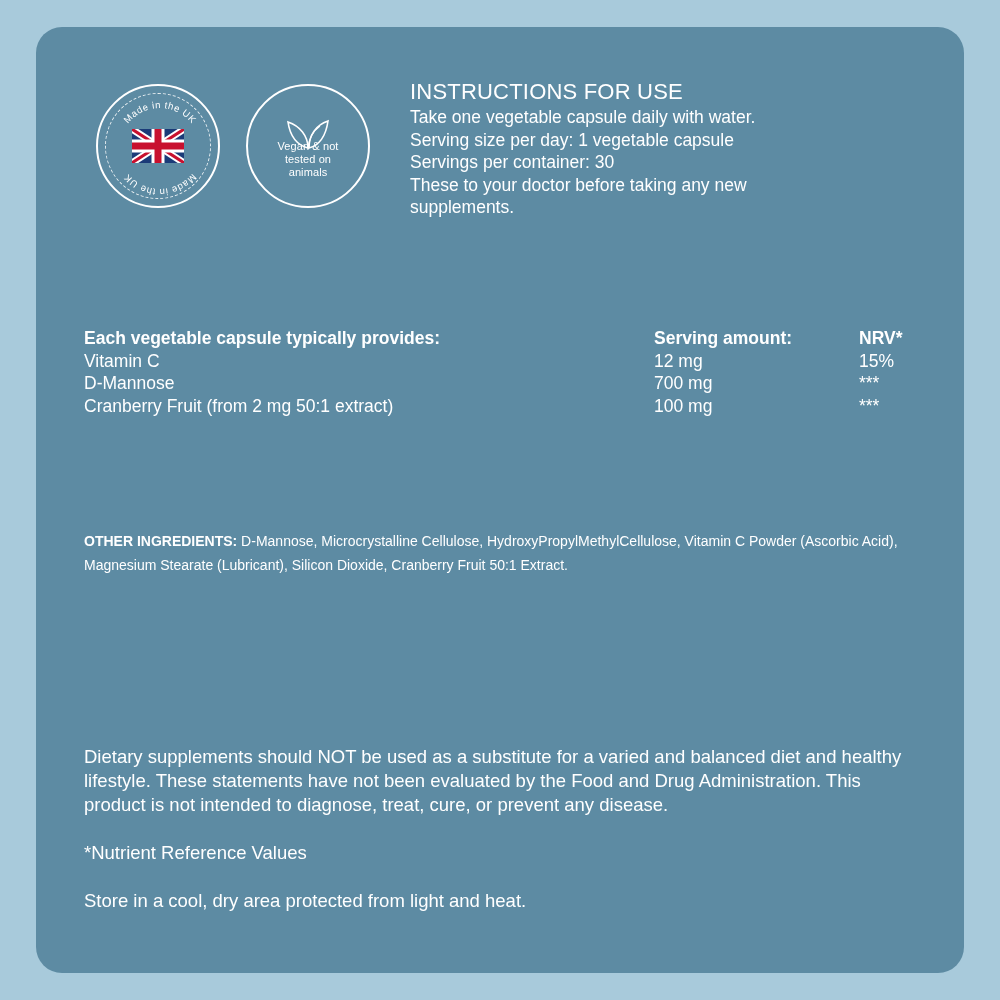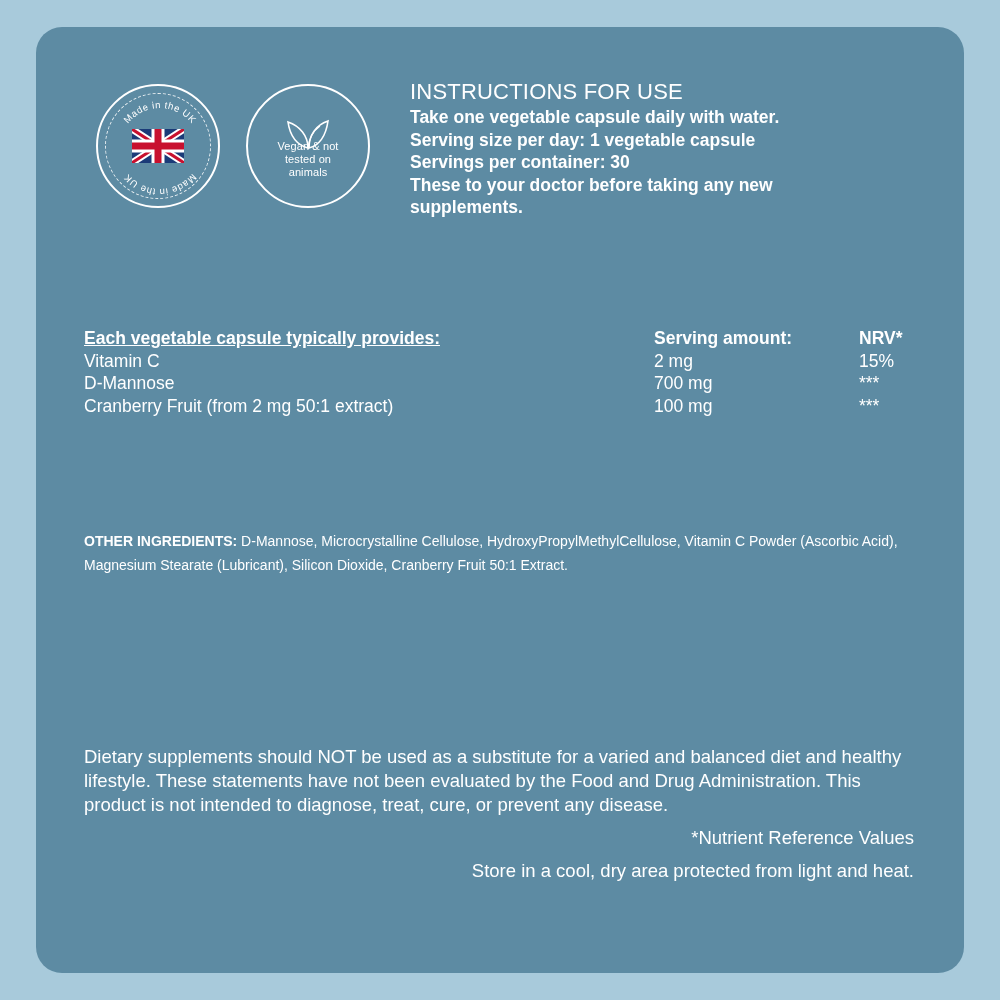--- a/index.html
+++ b/index.html
@@ -136,36 +136,36 @@
   .instructions h2 {
     margin: 0 0 1px 0;
     font-size: 22px;
     font-weight: 400;
     letter-spacing: 0.2px;
   }
   .instructions p {
     margin: 0;
     font-size: 17.5px;
     line-height: 22.5px;
-    font-weight: 700;
+    font-weight: 400;
   }
 
   
   .nutrition {
     position: absolute;
     left: 48px;
     top: 300px;
     width: 836px;
   }
   .nut-row {
     display: flex;
     font-size: 17.5px;
     line-height: 22.5px;
   }
-  .nut-head .c1 { font-weight: 700; text-decoration: underline; }
+  .nut-head .c1 { font-weight: 700; }
   .nut-head .c2, .nut-head .c3 { font-weight: 700; }
   .c1 { width: 570px; font-weight: 300; }
   .c2 { width: 205px; font-weight: 300; }
   .c3 { width: 60px; font-weight: 400; }
 
   
   .other-ing {
     position: absolute;
     left: 48px;
     top: 503px;
@@ -182,21 +182,21 @@
     left: 48px;
     top: 718px;
     width: 830px;
   }
   .disclaimer p {
     margin: 0;
     font-size: 18.5px;
     line-height: 24px;
     font-weight: 400;
   }
-  .disclaimer p + p { margin-top: 9px; text-align: right; }
+  .disclaimer p + p { margin-top: 24px; }
 </style>
 </head>
 <body>
 
 <div class="page">
   <div class="panel">
 
     <div class="badges">
 
       <div class="badge">
@@ -248,21 +248,21 @@
     </div>
 
     <div class="nutrition">
       <div class="nut-row nut-head">
         <div class="c1">Each vegetable capsule typically provides:</div>
         <div class="c2">Serving amount:</div>
         <div class="c3">NRV*</div>
       </div>
       <div class="nut-row">
         <div class="c1">Vitamin C</div>
-        <div class="c2">2 mg</div>
+        <div class="c2">12 mg</div>
         <div class="c3">15%</div>
       </div>
       <div class="nut-row">
         <div class="c1">D-Mannose</div>
         <div class="c2">700 mg</div>
         <div class="c3">***</div>
       </div>
       <div class="nut-row">
         <div class="c1">Cranberry Fruit (from 2 mg 50:1 extract)</div>
         <div class="c2">100 mg</div>

